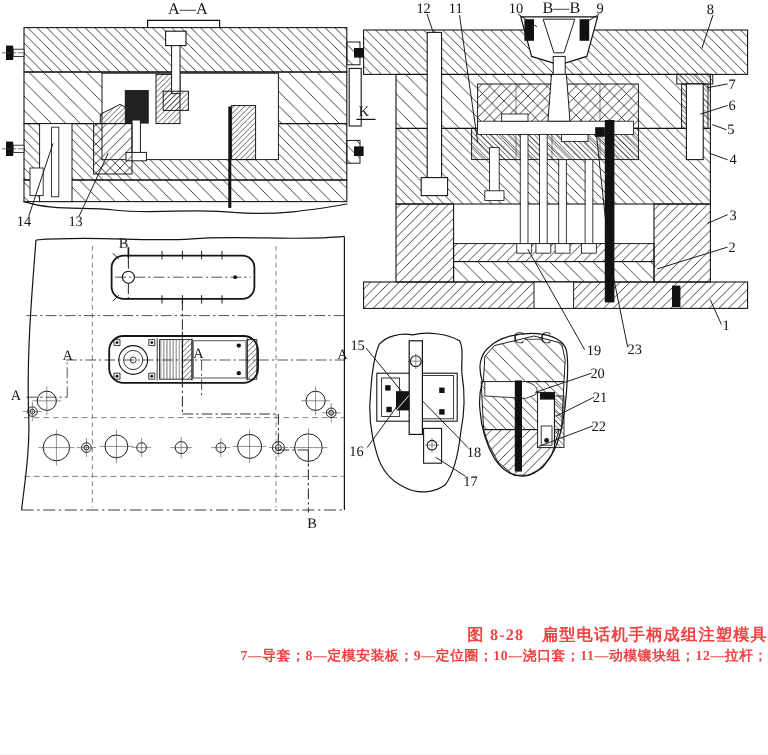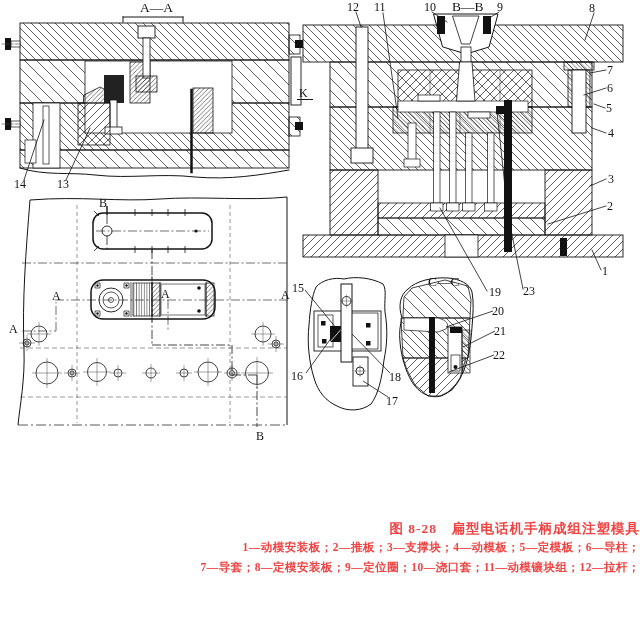--- a/index.html
+++ b/index.html
@@ -251,16 +251,15 @@
     <text class="letter" x="256" y="440">B</text>
     <text class="letter" x="52" y="300">A</text>
     <text class="letter" x="9" y="333">A</text>
     <text class="letter" x="281" y="299">A</text>
     <text class="letter" x="161" y="298">A</text>
   </g>
 </svg>
 
 <div class="caption">
   <div class="caption-title">图 8-28　扁型电话机手柄成组注塑模具</div>
-  <div class="caption-line">1—动模安装板；2—推板；3—支撑块；4—动模板；5—定模板；6—导柱；</div>
   <div class="caption-line">7—导套；8—定模安装板；9—定位圈；10—浇口套；11—动模镶块组；12—拉杆；</div>
 </div>
 </div>
 
 </body></html>

